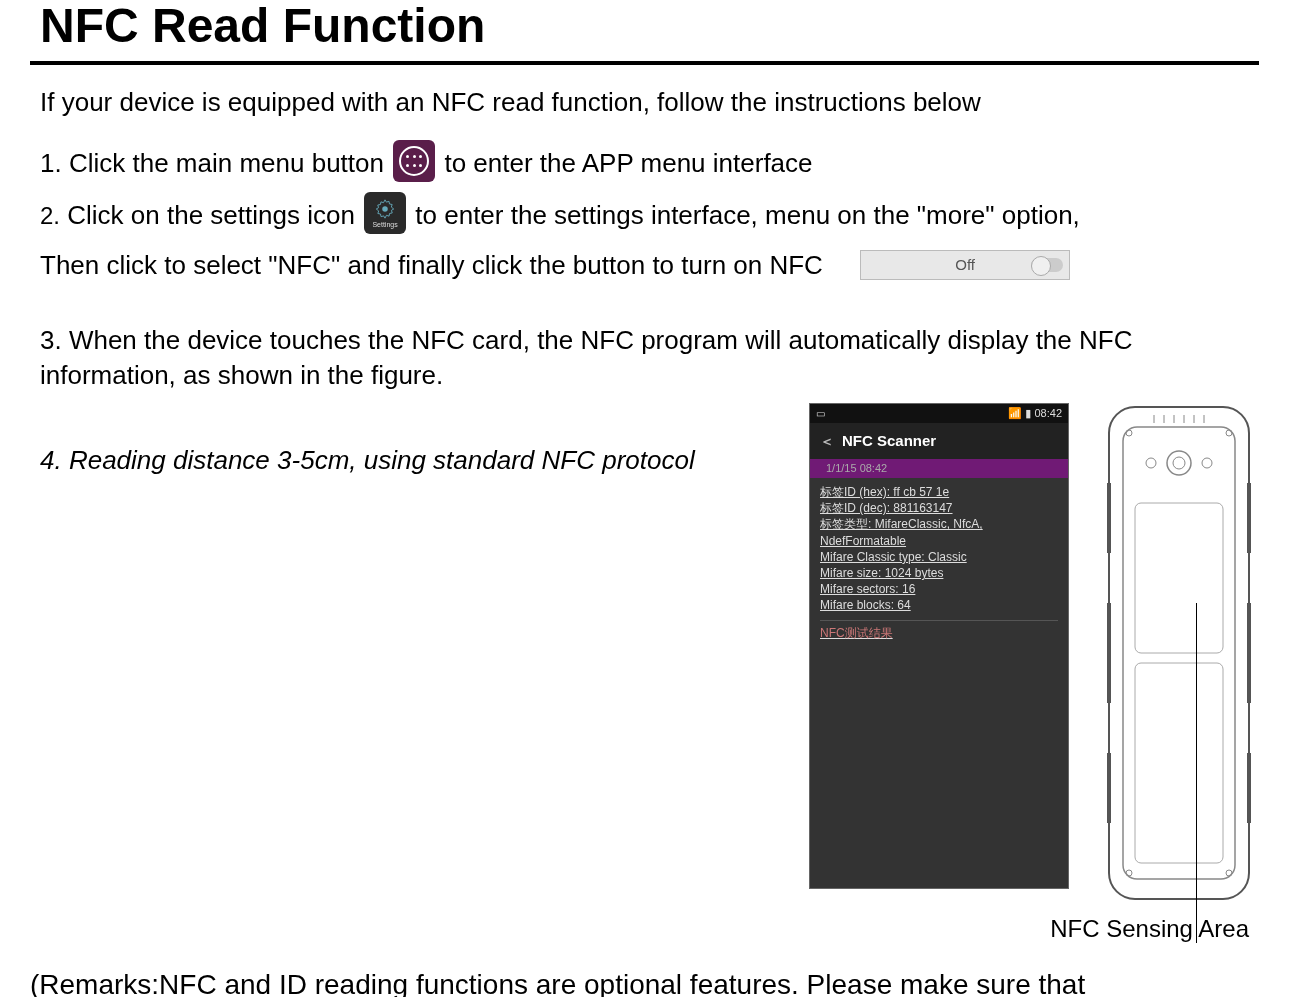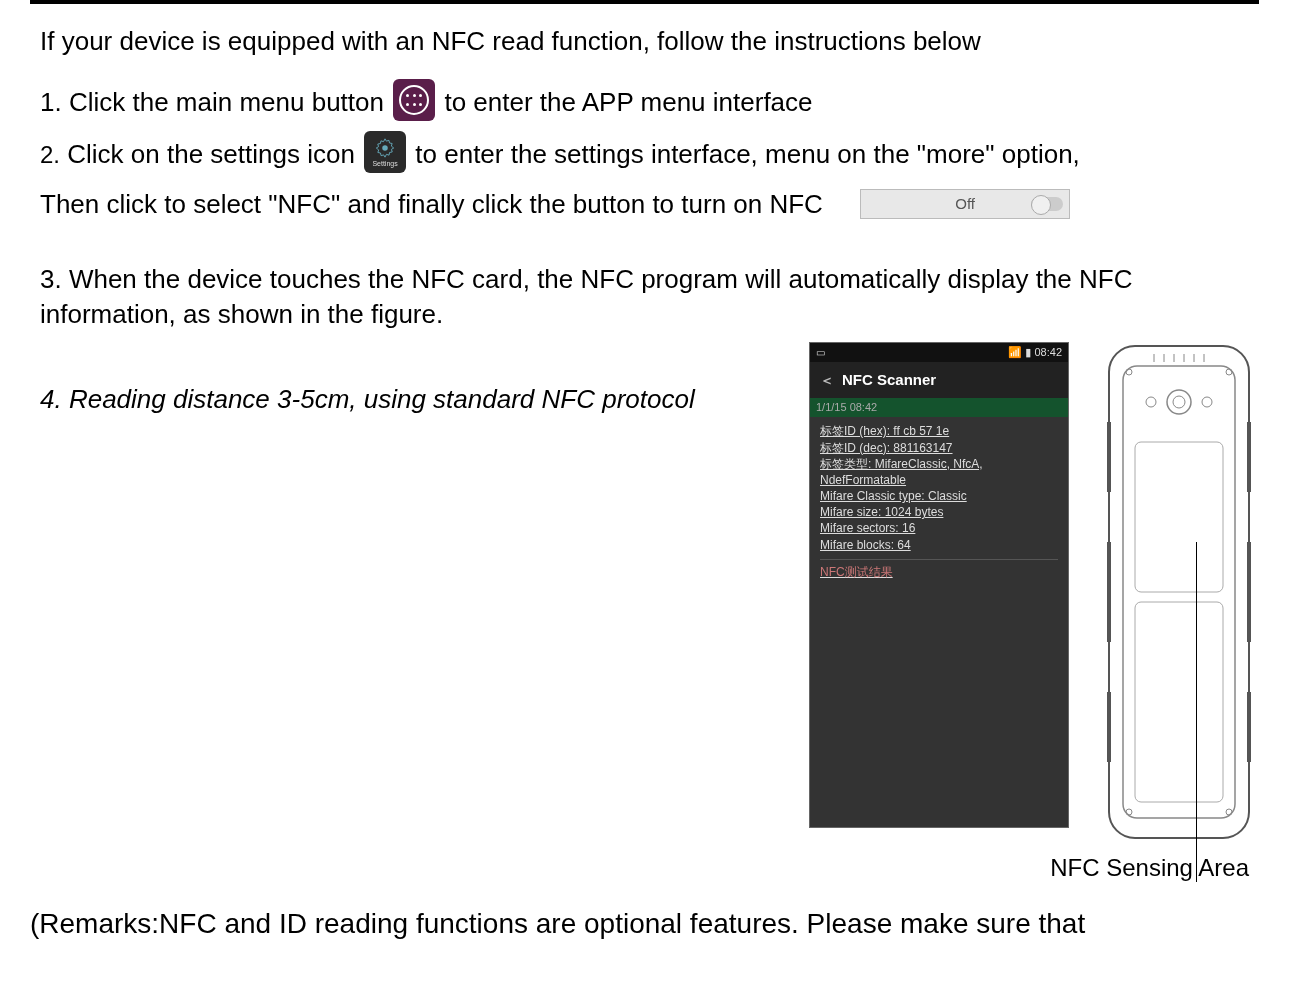--- a/index.html
+++ b/index.html
@@ -150,24 +150,24 @@
     color:#fff;
     font-weight:bold;
     font-size:15px;
     padding:8px 10px;
     display:flex;
     align-items:center;
     gap:8px;
   }
   .phone-titlebar .back { color:#bbb; font-size:14px; }
   .phone-date {
-    background:#14532d;
+    background:#701a75;
     color:#aaa;
     font-size:11px;
-    padding:2px 6px;
+    padding:2px 16px;
   }
   .phone-body {
     padding: 6px 10px;
     background:#333;
     min-height: 180px;
     text-decoration: underline;
   }
   .phone-body div { white-space: nowrap; }
   .phone-section {
     color:#c77;
@@ -211,20 +211,21 @@
   }
   .remarks-first {
     text-align: left;
     display:block;
   }
 </style>
 </head>
 <body>
 
 <div class="page">
+  <div class="title">NFC Read Function</div>
   <div class="rule"></div>
 
   <div class="content">
     <div class="intro">If your device is equipped with an NFC read function, follow the instructions below</div>
 
     <div class="step">
       <span>1. Click the main menu button</span>
       <span class="inline-icon menu-icon-bg">
         <span class="menu-icon-circle">
           <span></span>

